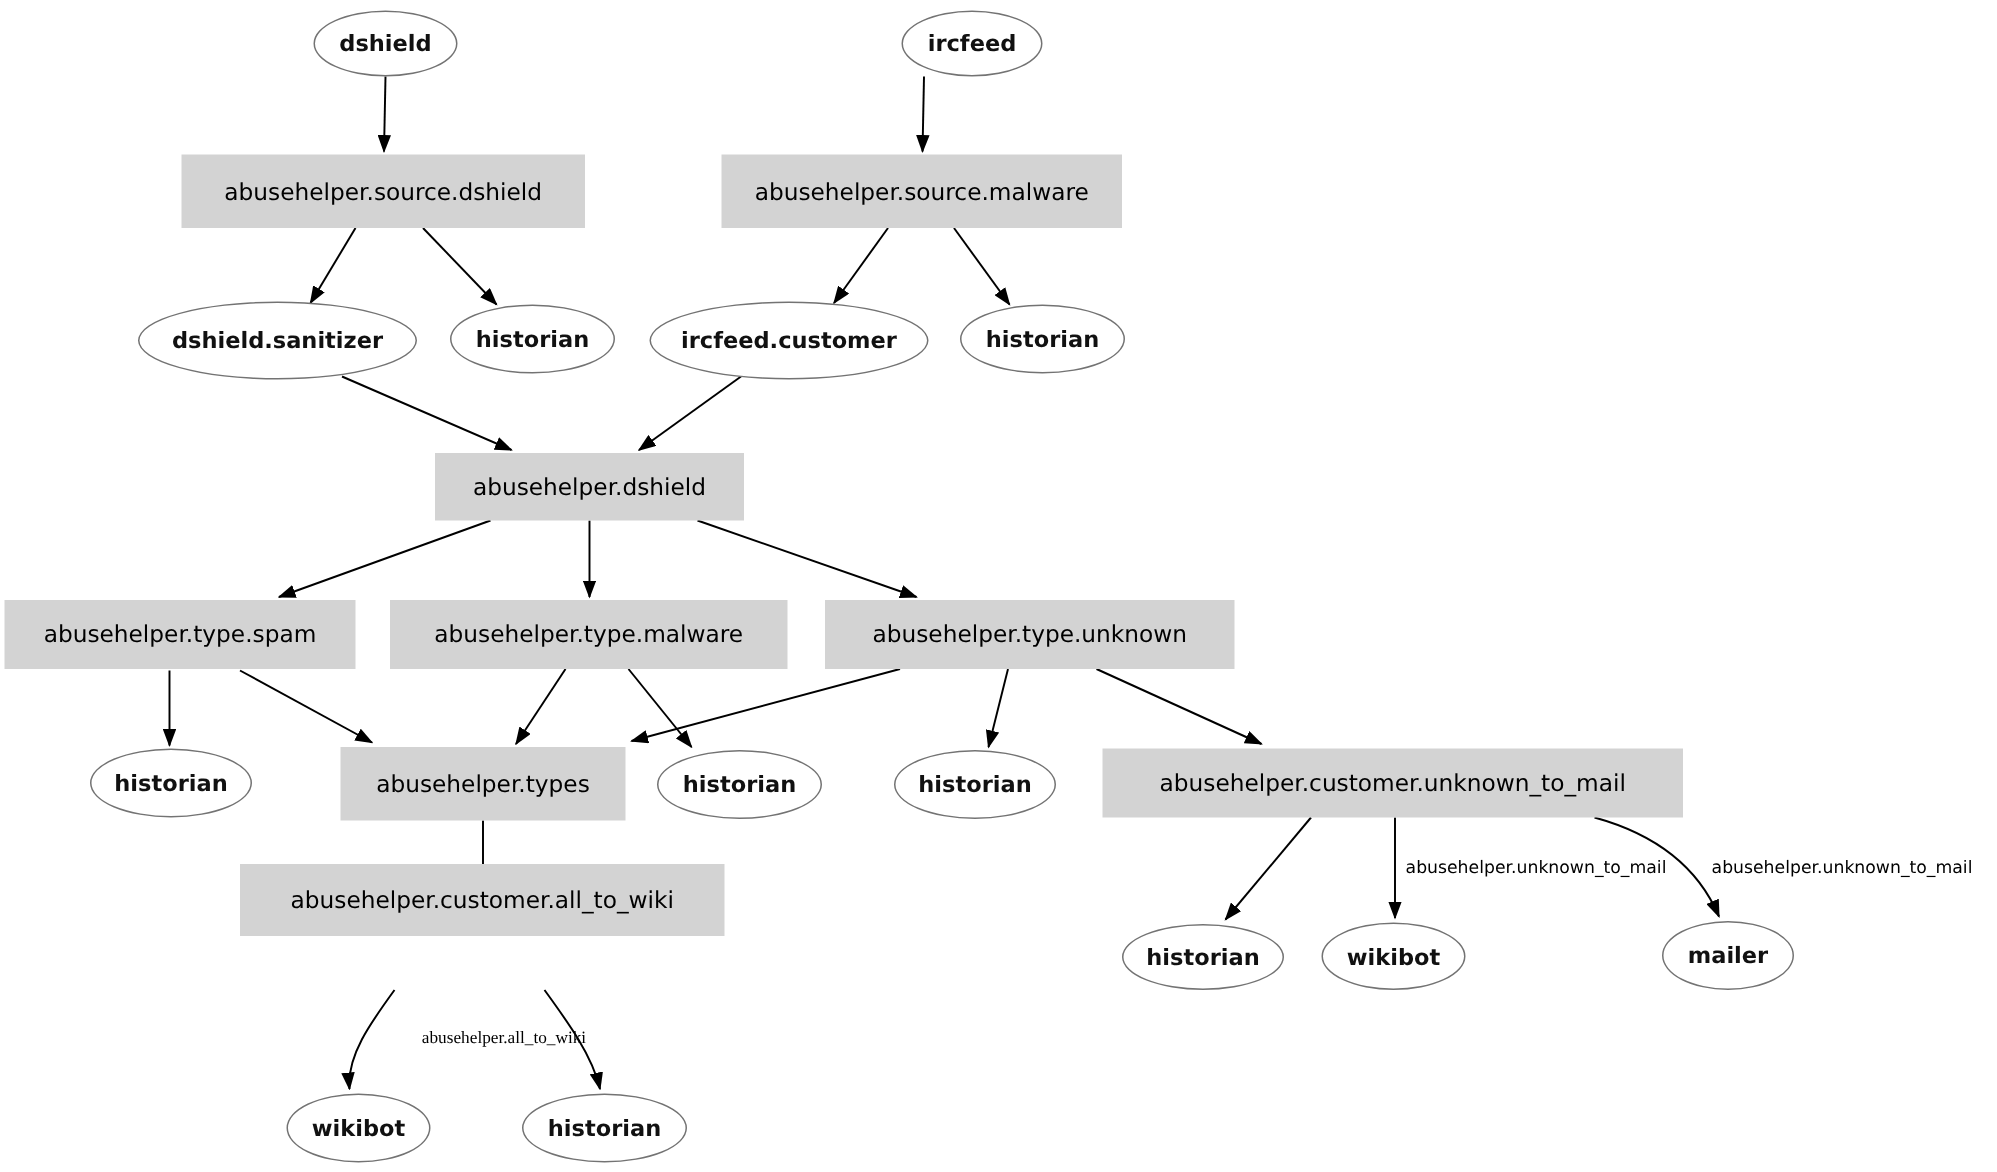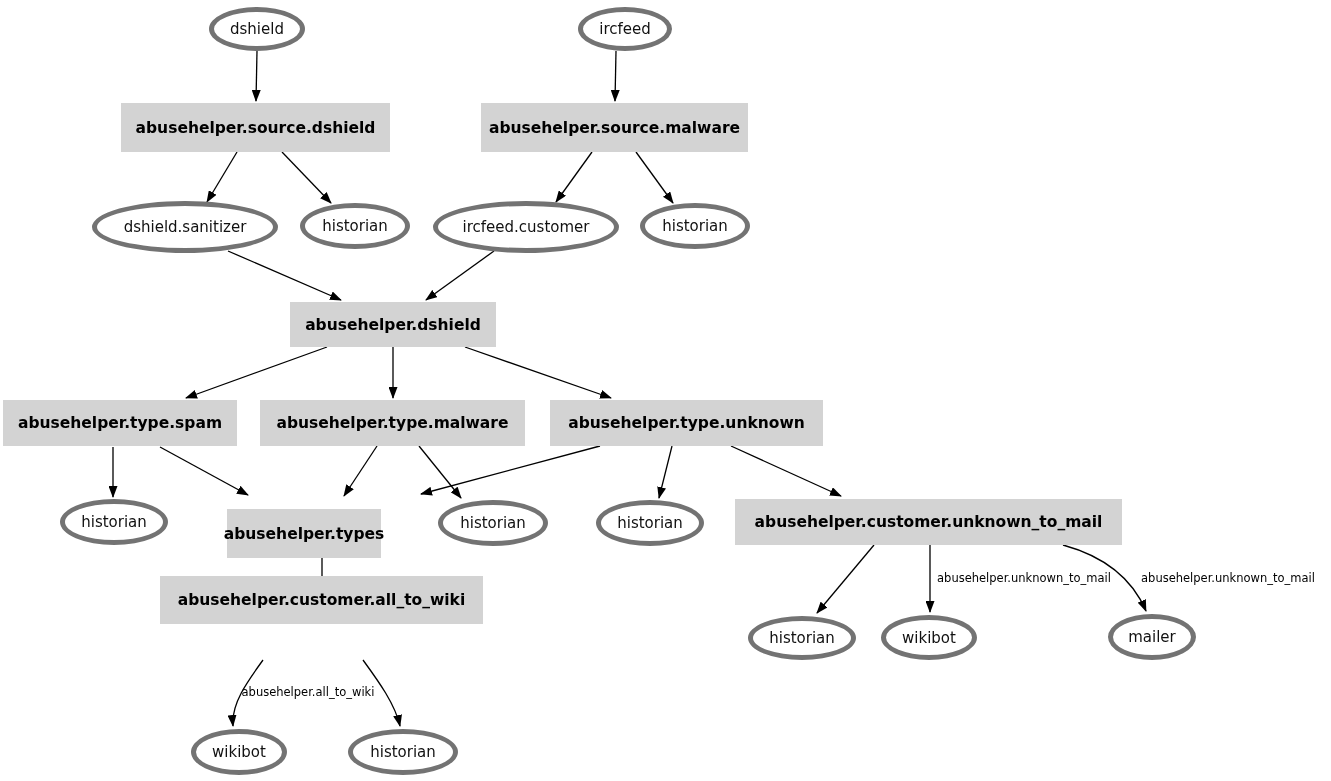--- a/index.html
+++ b/index.html
@@ -13,29 +13,30 @@
   .edges{position:absolute;left:0;top:0;width:1331px;height:781px;}
   .node{
     position:absolute;
     display:flex;align-items:center;justify-content:center;
     color:#000000;
     white-space:nowrap;
     box-sizing:border-box;
   }
   .box{
     background:#d3d3d3;
-    font-weight:bold;
+    font-weight:normal;
     font-size:15.5px;
   }
   .ellipse{
     background:#ffffff;
-    border:5px solid #737373;
+    border:1px solid #737373;
     border-radius:50%;
     font-size:15px;
     color:#111111;
+    font-weight:bold;
   }
   .edge-label{
     position:absolute;
     transform:translate(-50%,-50%);
     font-size:11.5px;
     color:#000000;
     white-space:nowrap;
   }
 </style>
 </head>
@@ -71,47 +72,47 @@
       <path d="M322,547 L322,609" marker-end="url(#arrow)"></path>
       <path d="M874,545 L817,613" marker-end="url(#arrow)"></path>
       <path d="M930,545 L930,612" marker-end="url(#arrow)"></path>
       <path d="M1063,545 C1103,556 1132,578 1146,611" marker-end="url(#arrow)"></path>
       <path d="M263,660 C247,682 231,704 233,726" marker-end="url(#arrow)"></path>
       <path d="M363,660 C379,682 395,704 400,726" marker-end="url(#arrow)"></path>
     </g>
   </svg>
 
   <div class="node ellipse" style="left:209px;top:7px;width:96px;height:44px;">dshield</div>
-  <div class="node ellipse" style="left:578px;top:7px;width:94px;height:44px;">ircfeed</div>
+  <div class="node ellipse" style="left:601px;top:7px;width:94px;height:44px;">ircfeed</div>
 
   <div class="node box" style="left:121px;top:103px;width:269px;height:49px;">abusehelper.source.dshield</div>
   <div class="node box" style="left:481px;top:103px;width:267px;height:49px;">abusehelper.source.malware</div>
 
   <div class="node ellipse" style="left:92px;top:201px;width:186px;height:52px;">dshield.sanitizer</div>
   <div class="node ellipse" style="left:300px;top:203px;width:110px;height:46px;">historian</div>
   <div class="node ellipse" style="left:433px;top:201px;width:186px;height:52px;">ircfeed.customer</div>
   <div class="node ellipse" style="left:640px;top:203px;width:110px;height:46px;">historian</div>
 
   <div class="node box" style="left:290px;top:302px;width:206px;height:45px;">abusehelper.dshield</div>
 
   <div class="node box" style="left:3px;top:400px;width:234px;height:46px;">abusehelper.type.spam</div>
   <div class="node box" style="left:260px;top:400px;width:265px;height:46px;">abusehelper.type.malware</div>
   <div class="node box" style="left:550px;top:400px;width:273px;height:46px;">abusehelper.type.unknown</div>
 
   <div class="node ellipse" style="left:60px;top:499px;width:108px;height:46px;">historian</div>
-  <div class="node box" style="left:227px;top:509px;width:154px;height:49px;">abusehelper.types</div>
+  <div class="node box" style="left:227px;top:498px;width:190px;height:49px;">abusehelper.types</div>
   <div class="node ellipse" style="left:438px;top:500px;width:110px;height:46px;">historian</div>
   <div class="node ellipse" style="left:596px;top:500px;width:108px;height:46px;">historian</div>
   <div class="node box" style="left:735px;top:499px;width:387px;height:46px;">abusehelper.customer.unknown_to_mail</div>
 
   <div class="node box" style="left:160px;top:576px;width:323px;height:48px;">abusehelper.customer.all_to_wiki</div>
   <div class="node ellipse" style="left:748px;top:616px;width:108px;height:44px;">historian</div>
   <div class="node ellipse" style="left:881px;top:615px;width:96px;height:45px;">wikibot</div>
   <div class="node ellipse" style="left:1108px;top:614px;width:88px;height:46px;">mailer</div>
 
   <div class="node ellipse" style="left:191px;top:729px;width:96px;height:46px;">wikibot</div>
   <div class="node ellipse" style="left:348px;top:729px;width:110px;height:46px;">historian</div>
 
   <div class="edge-label" style="left:1024px;top:578px;">abusehelper.unknown_to_mail</div>
   <div class="edge-label" style="left:1228px;top:578px;">abusehelper.unknown_to_mail</div>
-  <div class="edge-label" style="left:308px;top:692px;">abusehelper.all_to_wiki</div>
+  <div class="edge-label" style="left:336px;top:692px;font-family:Liberation Serif, serif;">abusehelper.all_to_wiki</div>
 
 </div>
 
 </body></html>

